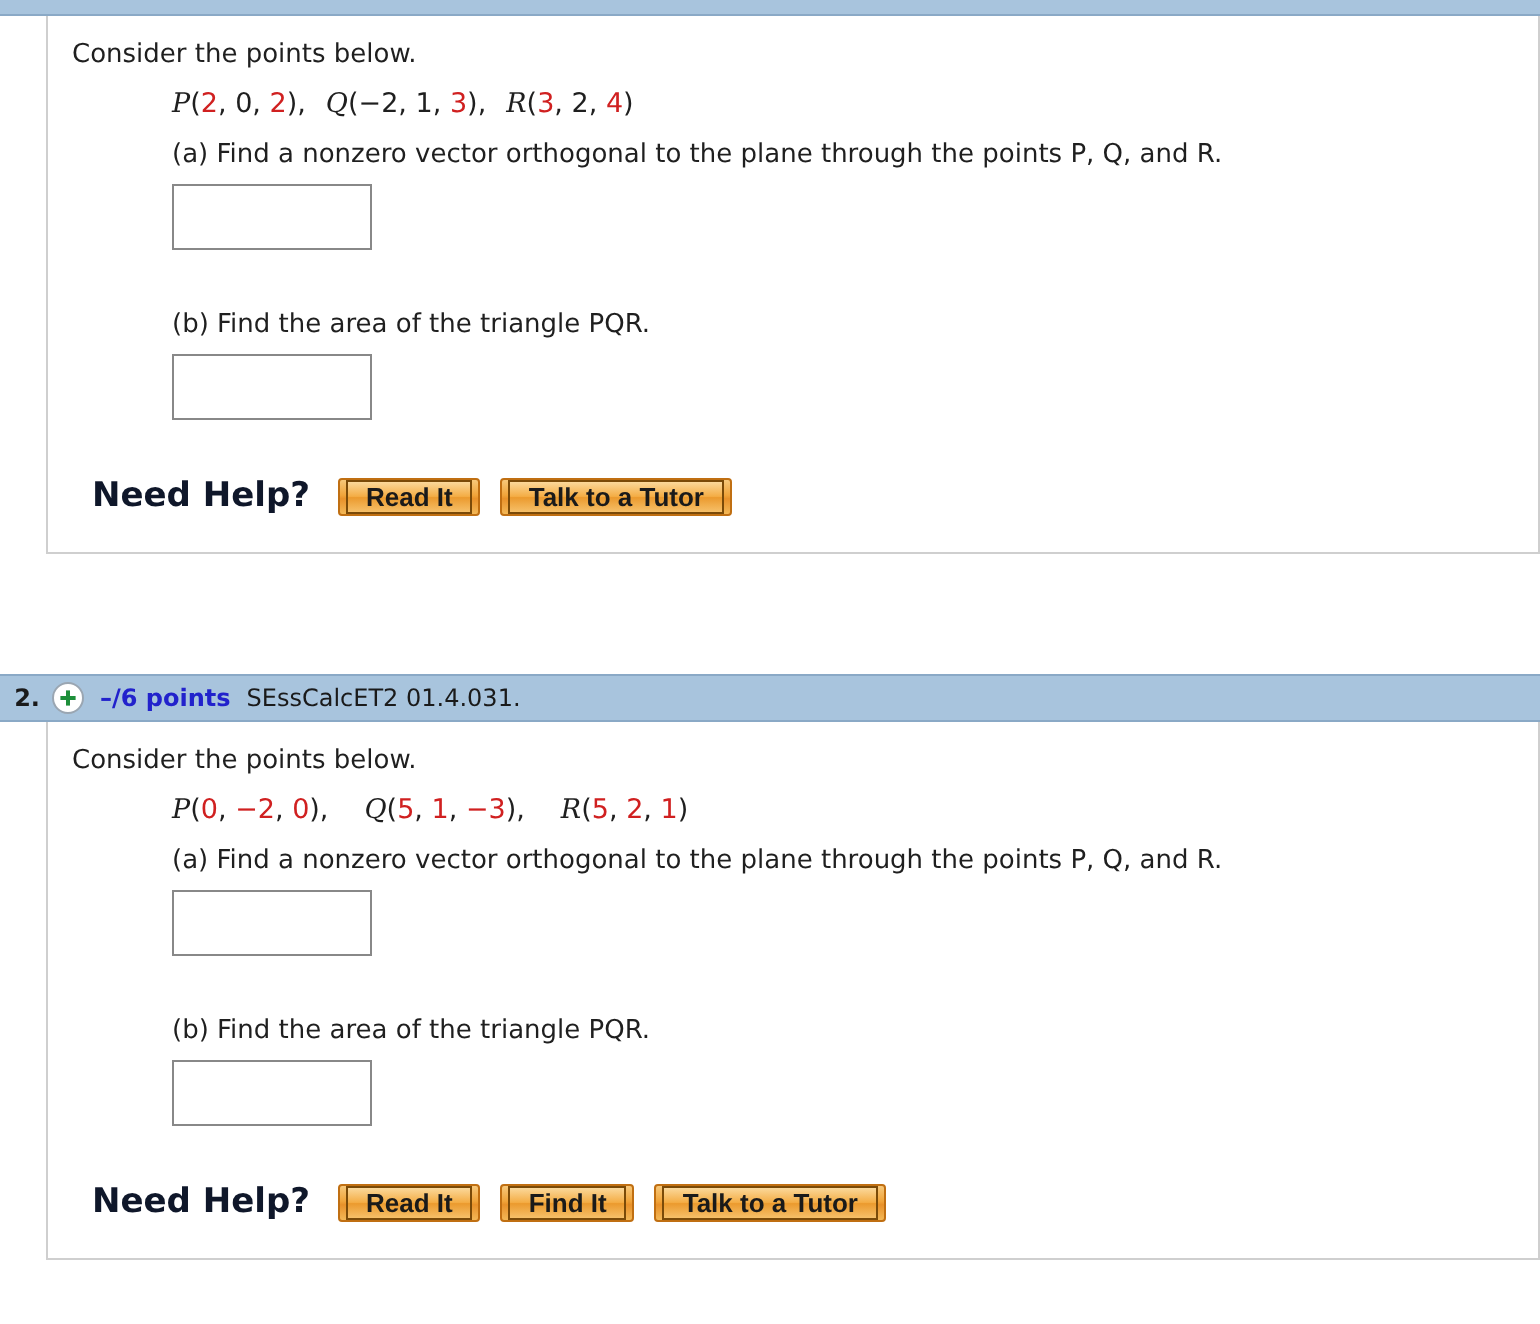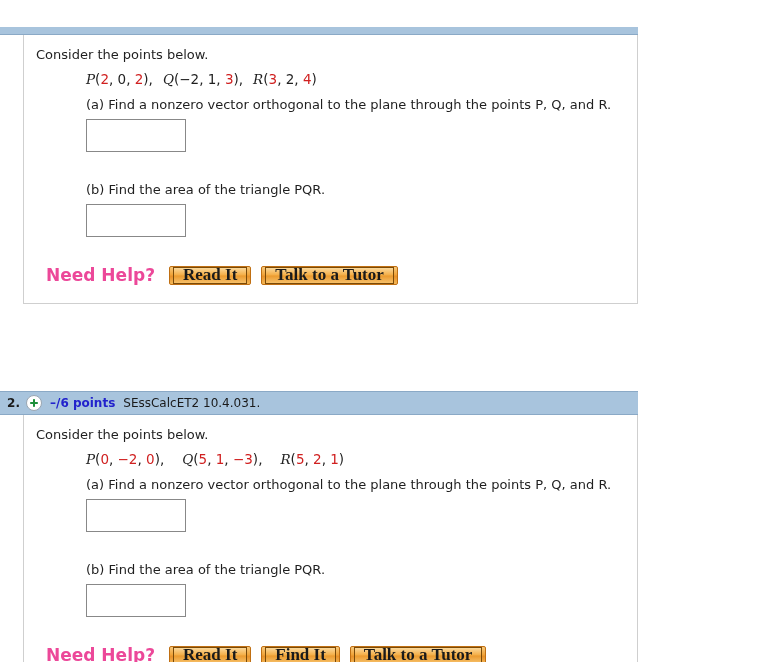--- a/index.html
+++ b/index.html
@@ -12,23 +12,22 @@
     height: 662px;
     font-family: "DejaVu Sans", "Liberation Sans", sans-serif;
     font-size: 12.5px;
     color: #222222;
     overflow: hidden;
     position: relative;
   }
 
   
   .question-block {
-    width: 638px;
-    box-sizing: border-box;
-    margin-top: 27px;
+    width: 770px;
+    box-sizing: border-box;
   }
 
   .q-header {
     background: #a8c4dd;
     border-top: 1px solid #8aa9c6;
     border-bottom: 1px solid #8aa9c6;
     height: 24px;
     display: flex;
     align-items: center;
     padding-left: 2px;
@@ -142,21 +141,21 @@
   .gap-after-box-2 { height: 24px; }
 
   
   .need-help-row {
     display: flex;
     align-items: center;
     padding-left: 22px;
     margin-top: 4px;
   }
   .need-help-label {
-    color: #ec4899;
+    color: #0f172a;
     font-weight: bold;
     font-size: 17px;
     margin-right: 14px;
     font-family: "DejaVu Sans", "Liberation Sans", sans-serif;
   }
   .help-btn {
     height: 19px;
     margin-right: 10px;
     padding: 0 3px;
     border: 1px solid #c06f12;
@@ -168,25 +167,25 @@
     cursor: pointer;
   }
   .help-btn-inner {
     border: 1px solid #7a4a08;
     background: linear-gradient(to bottom, #fbd89a 0%, #f4ad45 48%, #eb9a2e 52%, #f6c069 100%);
     height: 15px;
     padding: 0 9px;
     display: inline-flex;
     align-items: center;
     justify-content: center;
-    font-size: 17px;
+    font-size: 13px;
     font-weight: bold;
     color: #1a1a1a;
     white-space: nowrap;
-    font-family: Liberation Serif, serif;
+    font-family: Liberation Sans, sans-serif;
   }
 
   .block-gap { height: 60px; background: #ffffff; }
 </style>
 </head>
 <body>
 
 <div class="question-block">
 
   <div class="q-header cropped"></div>
@@ -238,21 +237,21 @@
 
     <span class="plus-icon">
       <svg width="10" height="10" viewBox="0 0 10 10" aria-hidden="true">
         <rect x="4" y="1.2" width="2" height="7.6" fill="#1d8f3a"></rect>
         <rect x="1.2" y="4" width="7.6" height="2" fill="#1d8f3a"></rect>
       </svg>
     </span>
 
     <span class="q-points">–/6 points</span>
 
-    <span class="q-code">SEssCalcET2 10.4.031.</span>
+    <span class="q-code">SEssCalcET2 01.4.031.</span>
   </div>
 
   <div class="q-body-wrap">
     <div class="gutter"></div>
     <div class="q-panel">
 
       <div class="intro-line">Consider the points below.</div>
 
       <div class="points-line">
         <span class="pt-name">P</span><span>(</span><span class="num-red">0</span><span>,&nbsp;</span><span class="num-red">−2</span><span>,&nbsp;</span><span class="num-red">0</span><span>),</span><span class="pt-sep-wide"></span><span class="pt-name">Q</span><span>(</span><span class="num-red">5</span><span>,&nbsp;</span><span class="num-red">1</span><span>,&nbsp;</span><span class="num-red">−3</span><span>),</span><span class="pt-sep-wide"></span><span class="pt-name">R</span><span>(</span><span class="num-red">5</span><span>,&nbsp;</span><span class="num-red">2</span><span>,&nbsp;</span><span class="num-red">1</span><span>)</span>

